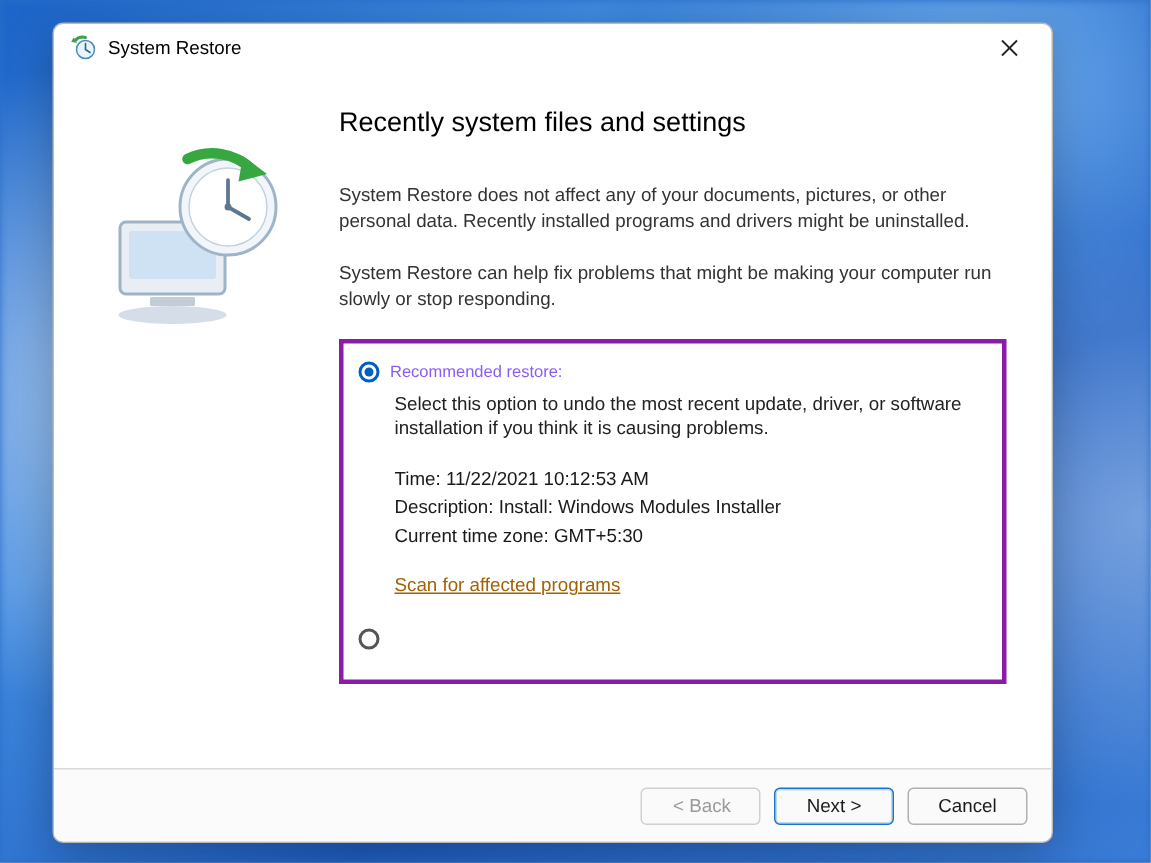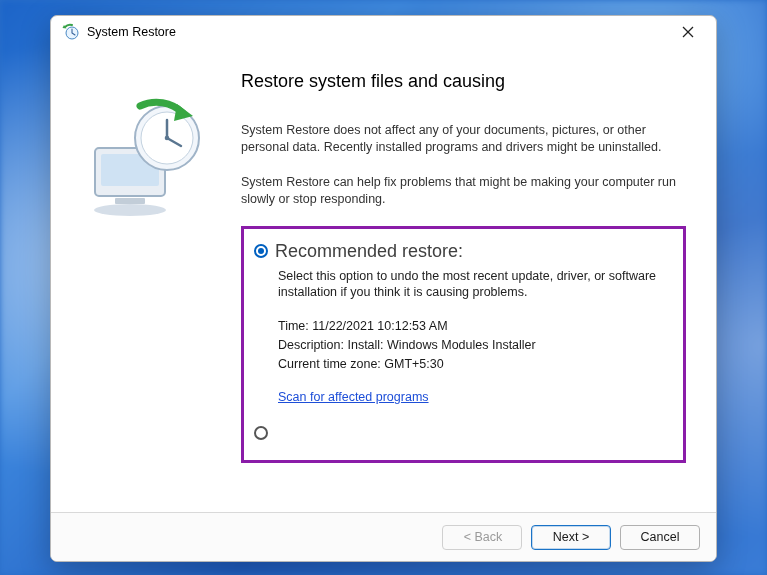--- a/index.html
+++ b/index.html
@@ -20,21 +20,21 @@
     background:
       radial-gradient(ellipse 600px 400px at 15% 45%, rgba(255,255,255,0.55), transparent 55%),
       radial-gradient(ellipse 500px 350px at 100% 60%, rgba(255,255,255,0.35), transparent 55%),
       radial-gradient(ellipse 400px 300px at 85% 10%, #6fb1f2, transparent 60%),
       linear-gradient(135deg, #1c64c8 0%, #3f8ae0 30%, #1f5cbf 60%, #3a7cd6 100%);
     filter: blur(3px);
   }
 
   .window {
     position: absolute;
-    left: 50px;
+    left: 35px;
     top: 15px;
     width: 665px;
     height: 545px;
     background: #ffffff;
     border: 1px solid #b8b8b8;
     border-radius: 7px;
     box-shadow: 0 8px 30px rgba(0,0,0,0.25);
     display: flex;
     flex-direction: column;
     overflow: hidden;
@@ -136,37 +136,37 @@
   }
   .radio.selected::after {
     content: "";
     position: absolute;
     left: 2px; top: 2px;
     width: 6px; height: 6px;
     border-radius: 50%;
     background: #0060c0;
   }
   .radio-label {
-    font-size: 18px;
-    color: #404040;
+    font-size: 11px;
+    color: #8b5cf6;
   }
   .opt-detail {
     margin: 2px 0 2px 24px;
     line-height: 1.35;
     color: #222;
   }
   .detail-block {
     margin: 18px 0 4px 24px;
   }
   .detail-line {
     margin: 5px 0;
   }
   .link {
     margin: 14px 0 0 24px;
-    color: #1d4ed8;
+    color: #a16207;
     text-decoration: underline;
     cursor: pointer;
     display: inline-block;
   }
   .second-option {
     margin-top: 22px;
   }
 
   
   .footer {
@@ -247,21 +247,21 @@
           <line x1="82" y1="40" x2="96" y2="48" stroke="#5a7690" stroke-width="2.5" stroke-linecap="round"></line>
           <circle cx="82" cy="40" r="2.3" fill="#5a7690"></circle>
 
           <path d="M55 8 A38 38 0 0 1 98 15" fill="none" stroke="#37a742" stroke-width="7" stroke-linecap="round"></path>
           <polygon points="92,6 108,18 89,23" fill="#37a742"></polygon>
         </svg>
       </div>
     </div>
 
     <div class="content">
-      <h1 class="page-title">Restore system files and causing</h1>
+      <h1 class="page-title">Recently system files and settings</h1>
 
       <div class="intro">System Restore does not affect any of your documents, pictures, or other personal data. Recently installed programs and drivers might be uninstalled.</div>
       <div class="intro">System Restore can help fix problems that might be making your computer run slowly or stop responding.</div>
 
       <div class="options-box">
 
         <div class="radio-row">
           <span class="radio selected"></span>
           <span class="radio-label">Recommended restore:</span>
         </div>

